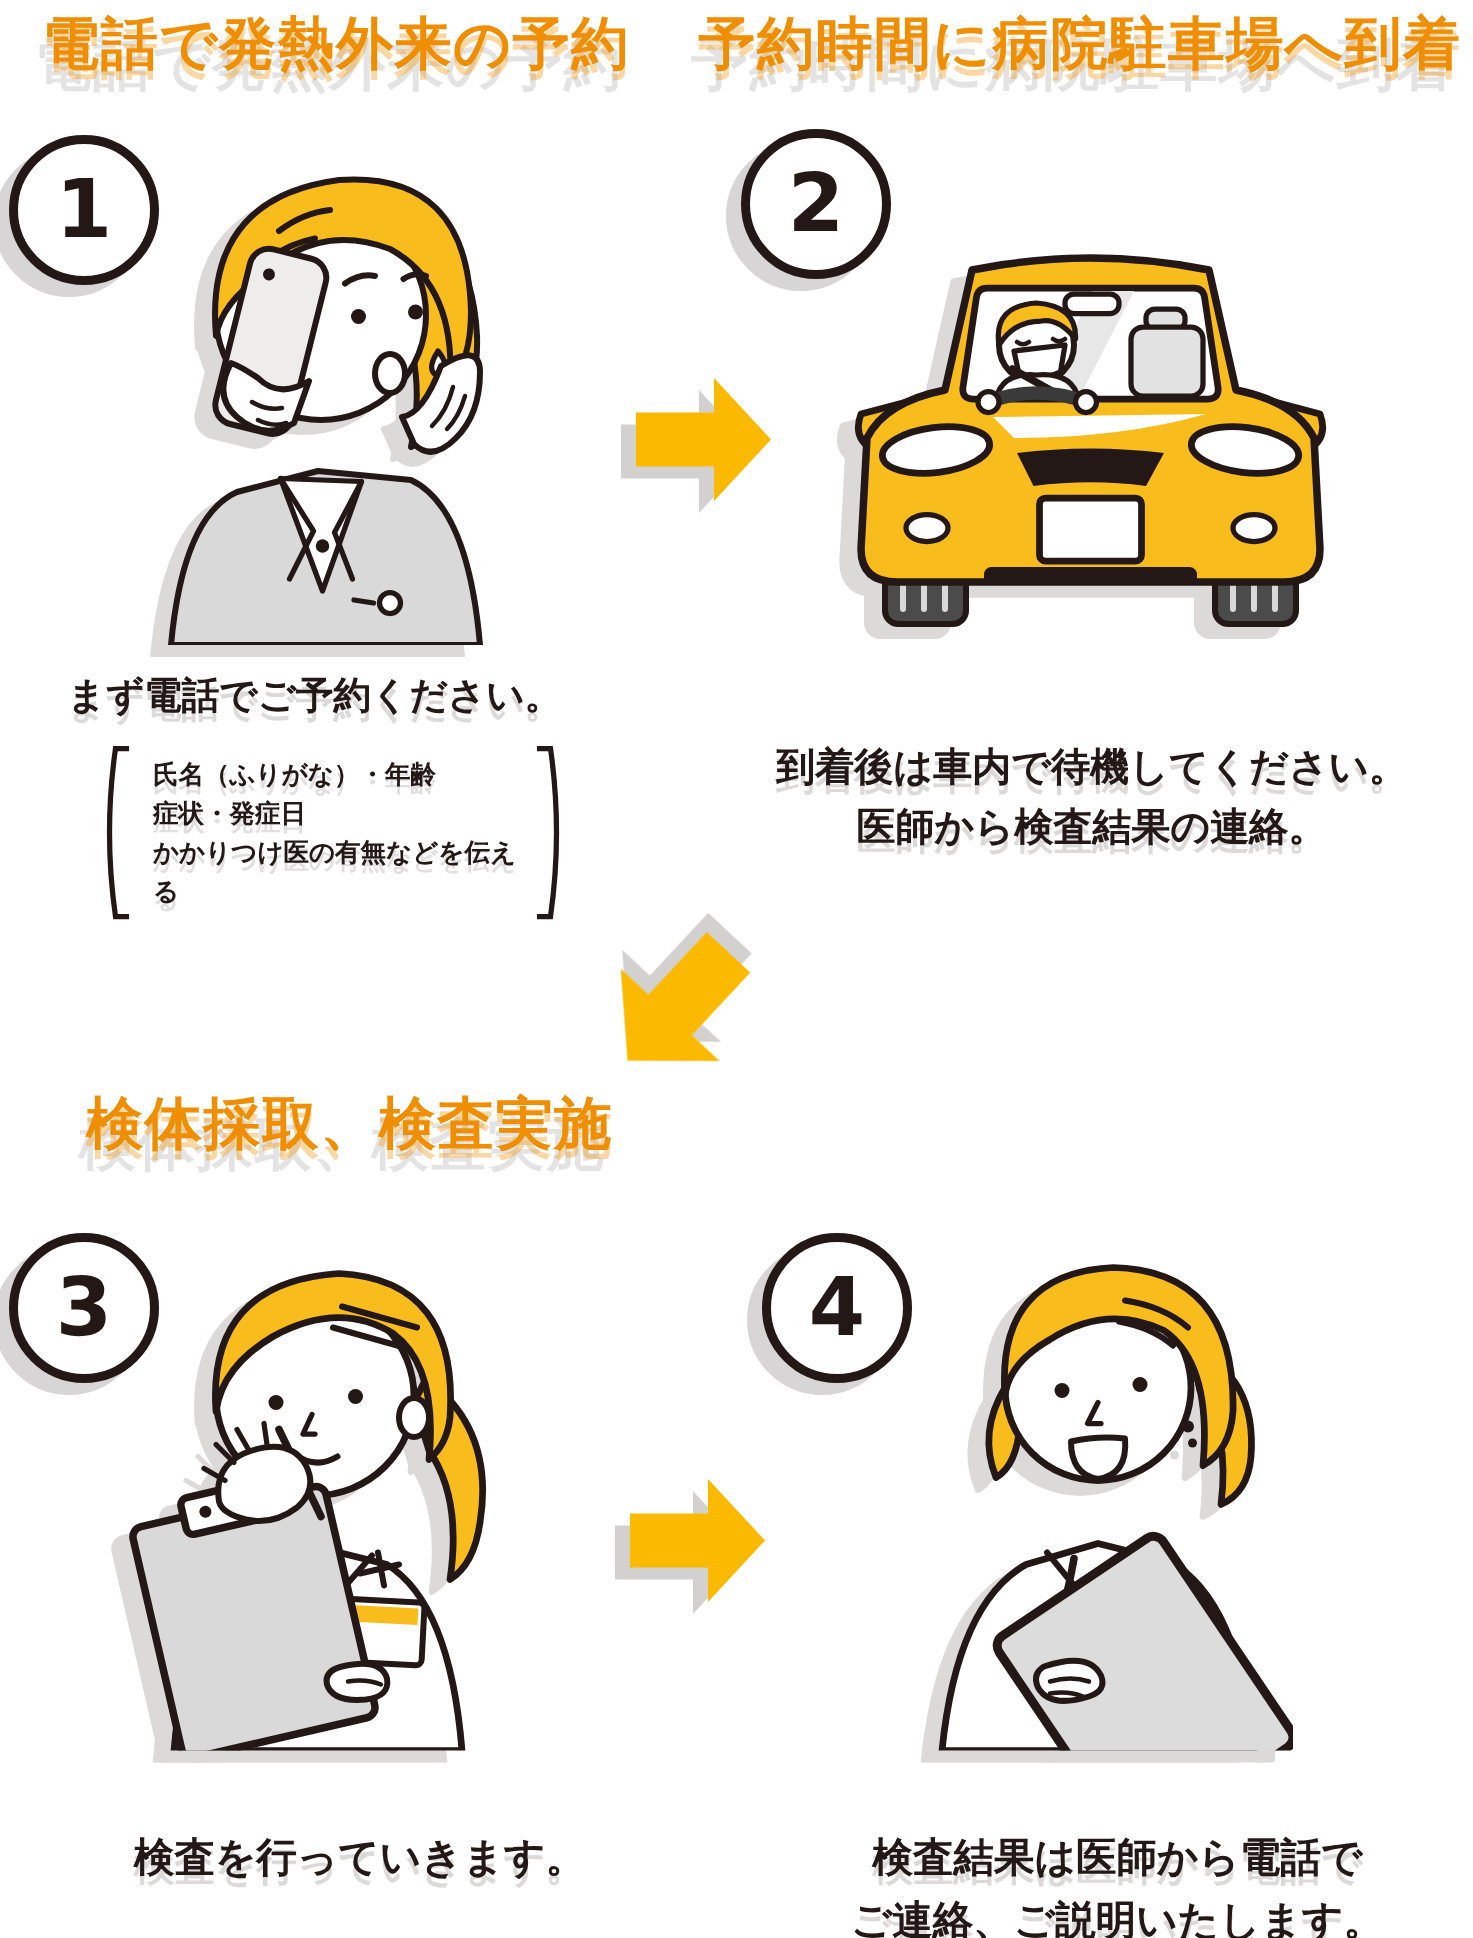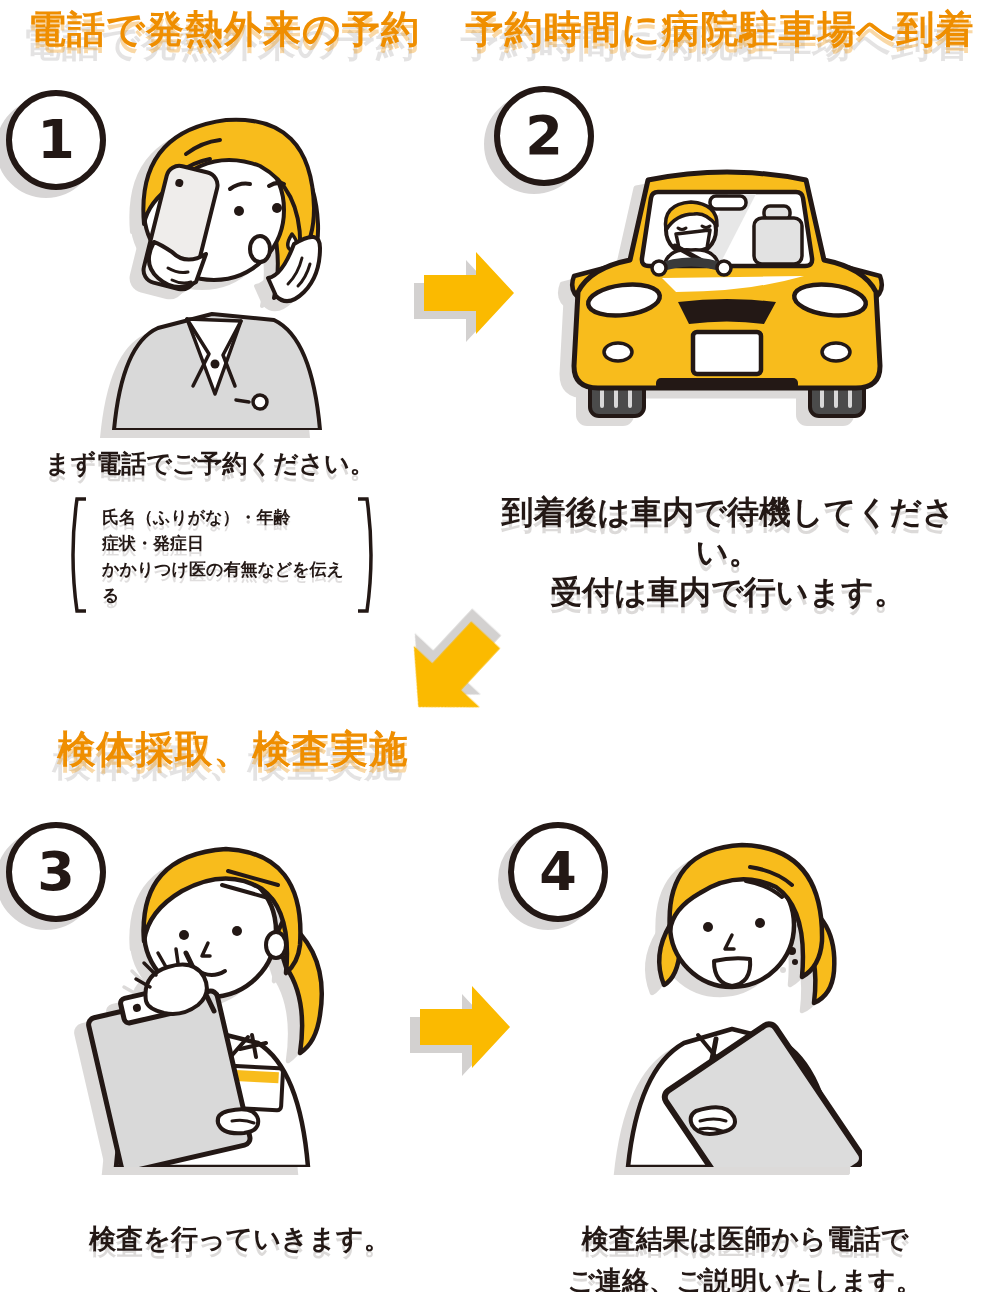--- a/index.html
+++ b/index.html
@@ -10,21 +10,21 @@
            text-shadow:0 6px 0 rgba(239,142,0,0.35), -5px 14px 0 rgba(35,24,21,0.12);}
   .badge{position:absolute;width:88px;height:88px;border:6px solid #231815;border-radius:50%;
          display:flex;align-items:center;justify-content:center;background:#fff;
          filter:drop-shadow(-10px 8px 0 rgba(35,24,21,0.18));}
   .badge span{font-size:54px;font-weight:700;color:#231815;line-height:1;}
   .ill{position:absolute;filter:drop-shadow(-12px 8px 0 rgba(35,24,21,0.16));}
   .arrow{position:absolute;filter:drop-shadow(-10px 8px 0 rgba(35,24,21,0.20));}
   .bodytext{position:absolute;font-weight:700;color:#231815;
             text-shadow:0 6px 0 rgba(35,24,21,0.16);}
   .desc1{left:45px;top:447px;width:340px;font-size:25px;}
-  .desc2{left:488px;top:492px;width:480px;font-size:32px;text-align:center;line-height:40px;}
+  .desc2{left:488px;top:492px;width:480px;font-size:26px;text-align:center;line-height:40px;}
   .cap{text-align:center;font-size:27px;line-height:42px;}
   .cap3{left:50px;top:1218px;width:380px;}
   .cap4{left:520px;top:1218px;width:450px;}
   .listwrap{position:absolute;left:66px;top:496px;width:312px;display:flex;align-items:stretch;}
   .listcol{flex:1;padding:6px 6px 6px 14px;display:flex;flex-direction:column;justify-content:flex-end;}
   .listcol div{font-size:17px;font-weight:600;line-height:26px;color:#231815;
                text-shadow:0 5px 0 rgba(35,24,21,0.14);}
   .br{flex:none;}
 </style>
 </head>
@@ -133,21 +133,21 @@
       <div>症状・発症日</div>
       <div>かかりつけ医の有無などを伝える</div>
     </div>
     <svg class="br" width="22" height="118" viewBox="0 0 22 118">
       <path d="M2 3 L11 3 Q19 59 11 115 L2 115" fill="none" stroke="#231815" stroke-width="3.5"></path>
     </svg>
   </div>
 
   <div class="bodytext desc2">
     <span style="display:block">到着後は車内で待機してください。</span>
-    <span style="display:block">受付は車内で行います。</span>
+    <span style="display:block">医師から検査結果の連絡。</span>
   </div>
 
   <svg class="arrow" style="left:402px;top:626px;transform:rotate(133deg);" width="100" height="90" viewBox="0 0 90 82">
     <polygon points="0,23 52,23 52,0 90,41 52,82 52,59 0,59" fill="#FBBA00"></polygon>
   </svg>
 
   <div class="heading" style="left:18px;top:724px;width:430px;">検体採取、検査実施</div>
 
   <div class="badge" style="left:6px;top:822px;">
     <span>3</span>

